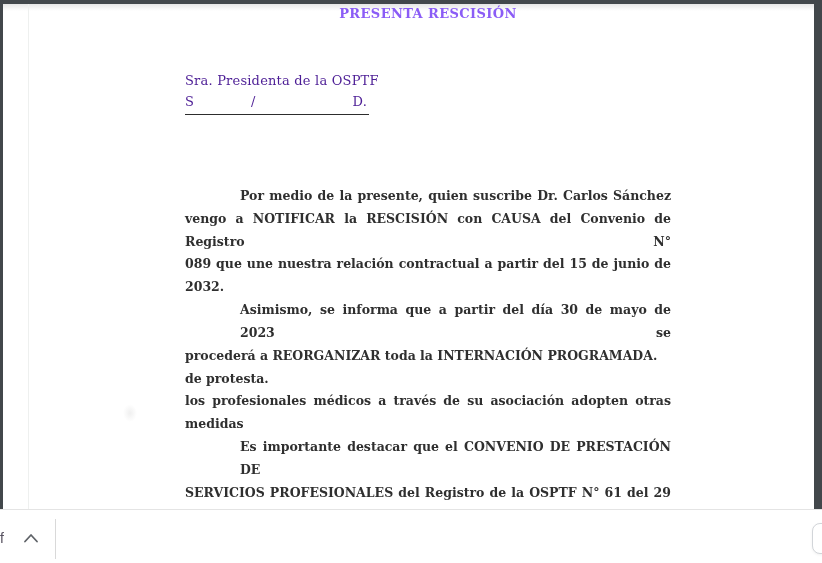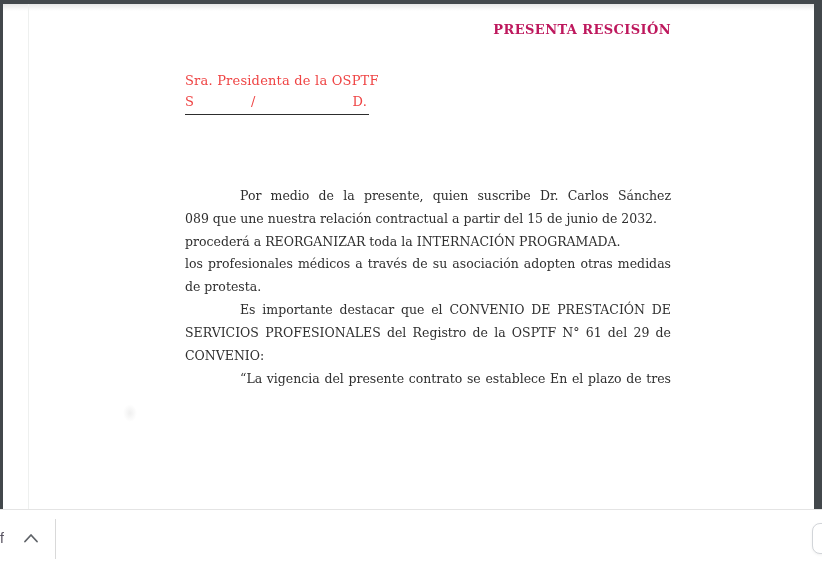--- a/index.html
+++ b/index.html
@@ -22,43 +22,43 @@
     content:""; position:absolute; left:0; top:0; right:0; height:7px;
     background:linear-gradient(rgba(0,0,0,0.10), rgba(0,0,0,0)); pointer-events:none;
   }
   .scan-edge { position:absolute; left:25px; top:0; width:1px; height:100%; background:#eef0ef; }
   .smudge {
     position:absolute; left:120px; top:400px; width:14px; height:18px; border-radius:50%;
     background:radial-gradient(rgba(60,60,60,0.08), rgba(60,60,60,0) 70%);
   }
 
   .doc-title {
-    position:absolute; top:18px; left:182px; width:486px;
-    text-align:right; font-weight:bold; font-size:13px; letter-spacing:0.4px;
-    color:#be185d;
+    position:absolute; top:2px; left:182px; width:486px;
+    text-align:center; font-weight:bold; font-size:13px; letter-spacing:0.4px;
+    color:#8b5cf6;
   }
 
   .recipient {
     position:absolute; top:66px; left:182px; width:320px;
-    font-size:13px; line-height:22.3px; color:#ef4444; letter-spacing:0.2px;
+    font-size:13px; line-height:22.3px; color:#4c1d95; letter-spacing:0.2px;
   }
   .salutation {
     position:relative; display:block; width:184px; height:22px; margin-top:1px;
     border-bottom:1.4px solid #2d2d2d;
   }
   .salutation span { position:absolute; bottom:1px; }
   .sal-s { left:0; }
   .sal-slash { left:66px; }
   .sal-d { right:2px; }
 
   .body-text {
     position:absolute; top:181px; left:182px; width:486px;
     font-size:12.5px; line-height:22.82px; color:#2f2f2f;
   }
-  .line { text-align:justify; text-align-last:justify; }
+  .line { text-align:justify; text-align-last:justify;font-weight:bold; }
   .line.indent { padding-left:55px; }
   .line.last { text-align-last:left; }
 
   
   .shelf {
     position:absolute; left:0; top:509px; width:822px; height:54px;
     background:#ffffff; border-top:1px solid #e4e4e4;
     font-family:"Liberation Sans", sans-serif; z-index:7;
   }
   .file-label {
@@ -96,28 +96,30 @@
       <div class="salutation">
         <span class="sal-s">S</span>
         <span class="sal-slash">/</span>
         <span class="sal-d">D.</span>
       </div>
     </div>
 
     <div class="body-text">
       <div>
         <div class="line indent">Por medio de la presente, quien suscribe Dr. Carlos Sánchez</div>
+        <div class="line">vengo a NOTIFICAR la RESCISIÓN con CAUSA del Convenio de Registro N°</div>
         <div class="line last">089 que une nuestra relación contractual a partir del 15 de junio de 2032.</div>
       </div>
       <div>
+        <div class="line indent">Asimismo, se informa que a partir del día 30 de mayo de 2023 se</div>
         <div class="line last">procederá a REORGANIZAR toda la INTERNACIÓN PROGRAMADA.</div>
       </div>
       <div>
+        <div class="line last">de protesta.</div>
         <div class="line">los profesionales médicos a través de su asociación adopten otras medidas</div>
-        <div class="line last">de protesta.</div>
       </div>
       <div>
         <div class="line indent">Es importante destacar que el CONVENIO DE PRESTACIÓN DE</div>
         <div class="line">SERVICIOS PROFESIONALES del Registro de la OSPTF N° 61 del 29 de</div>
         <div class="line last">CONVENIO:</div>
       </div>
       <div>
         <div class="line indent">“La vigencia del presente contrato se establece En el plazo de tres</div>
       </div>
     </div>

